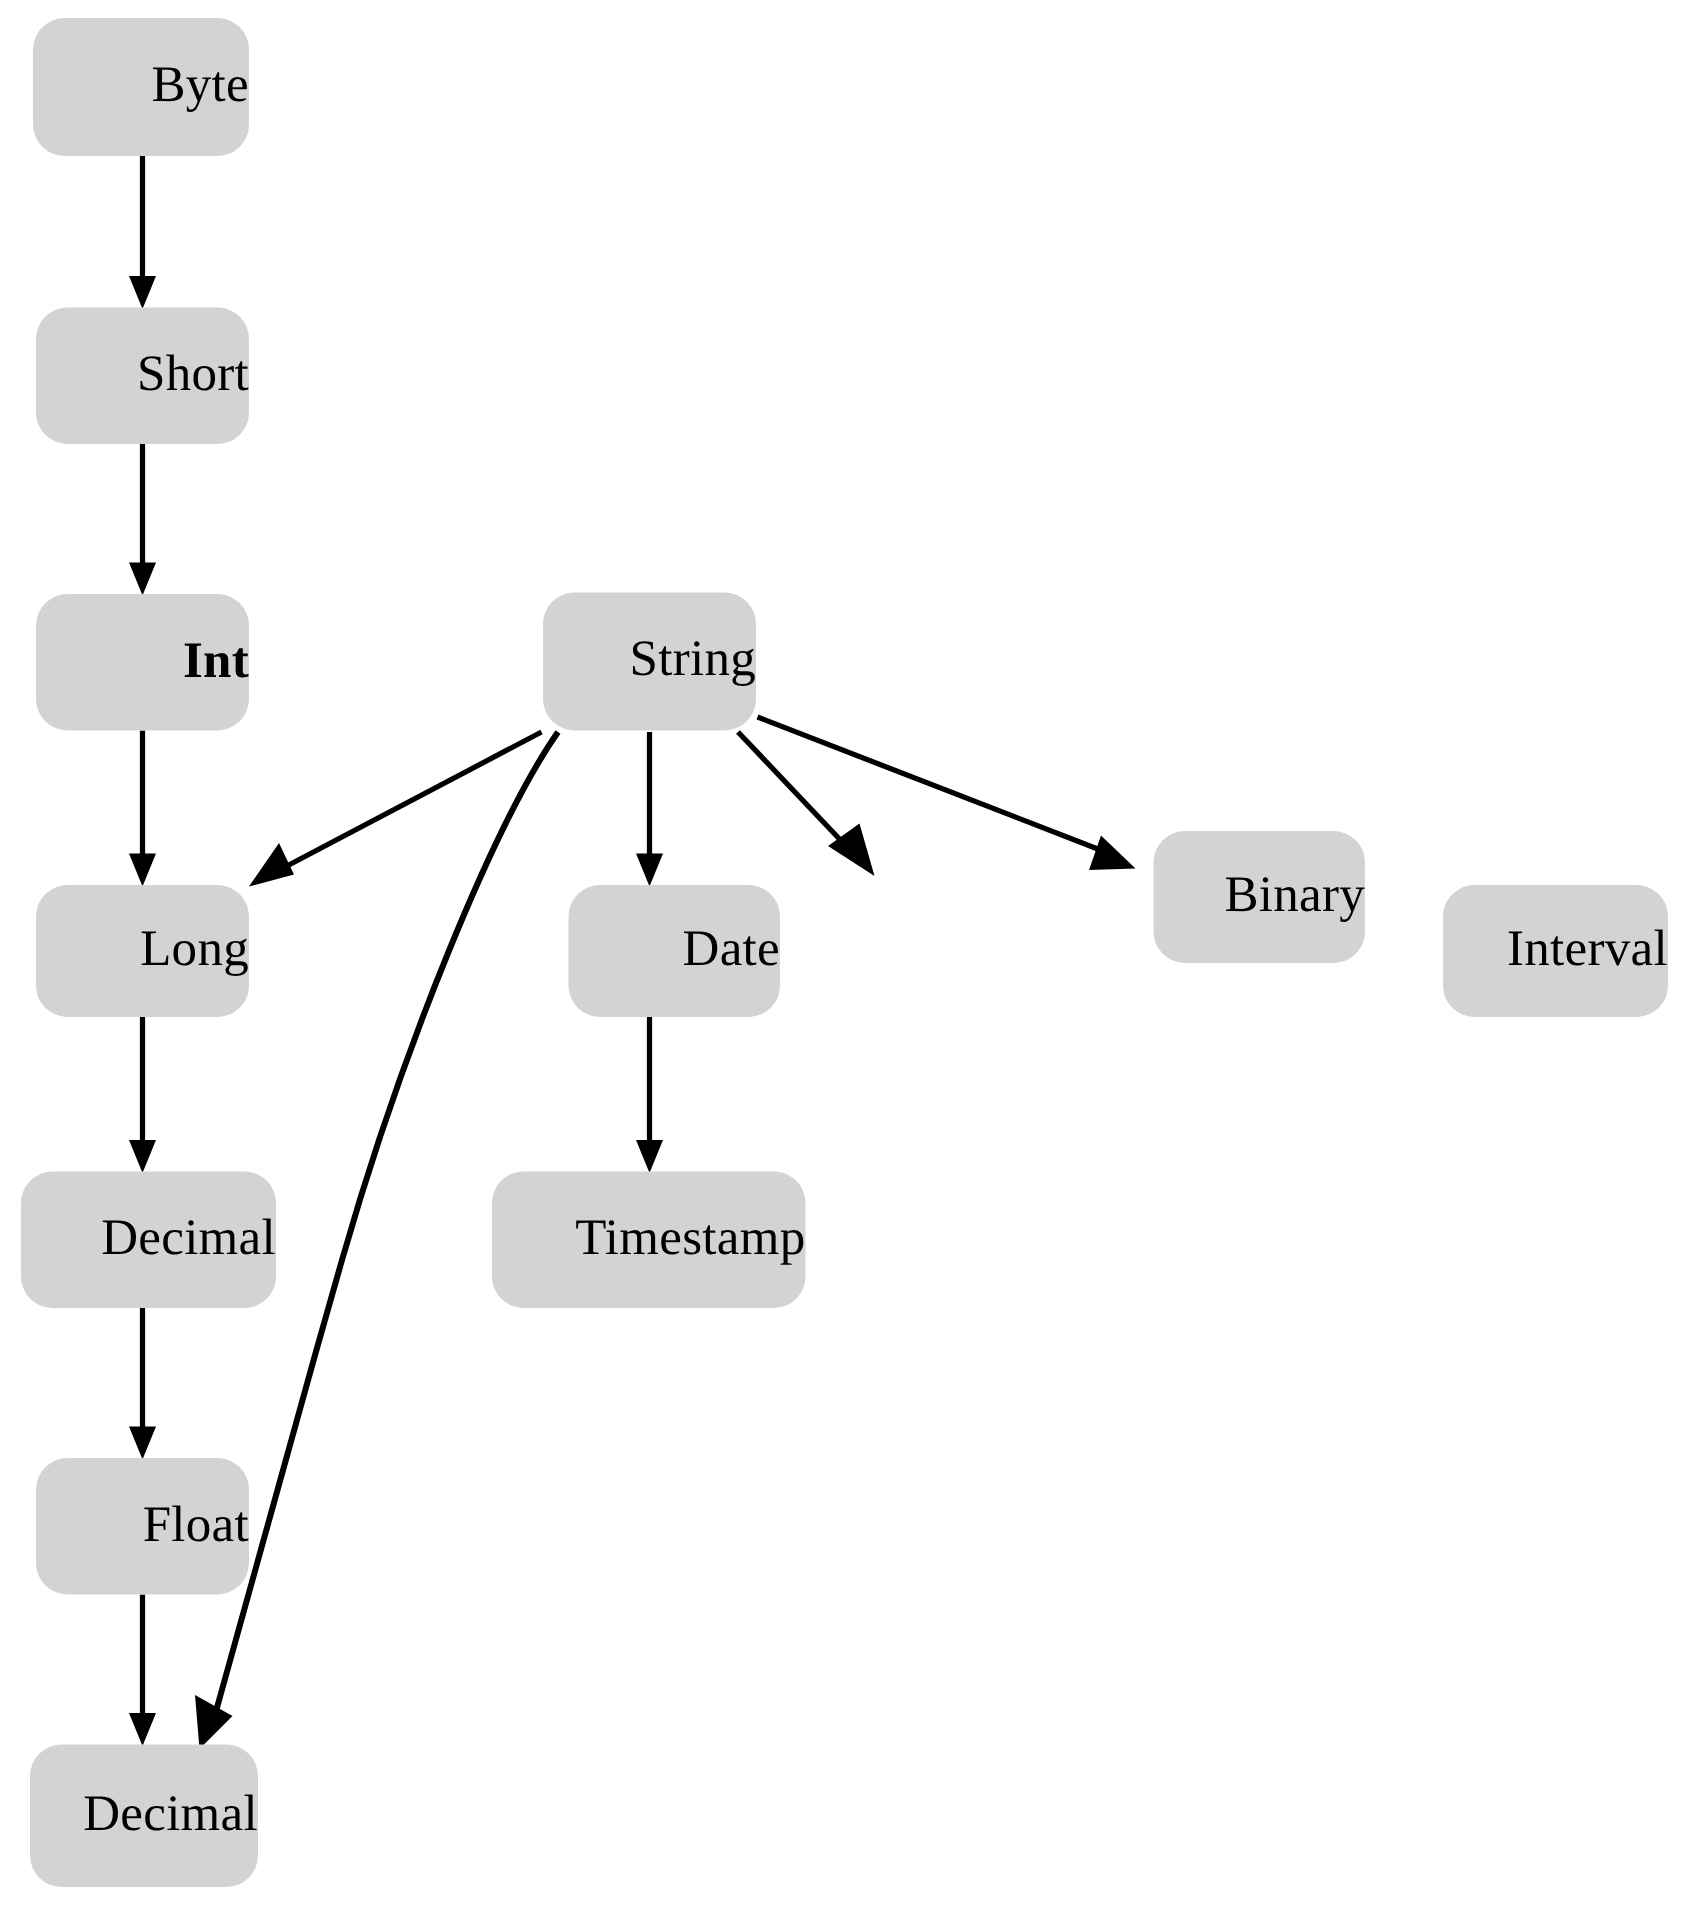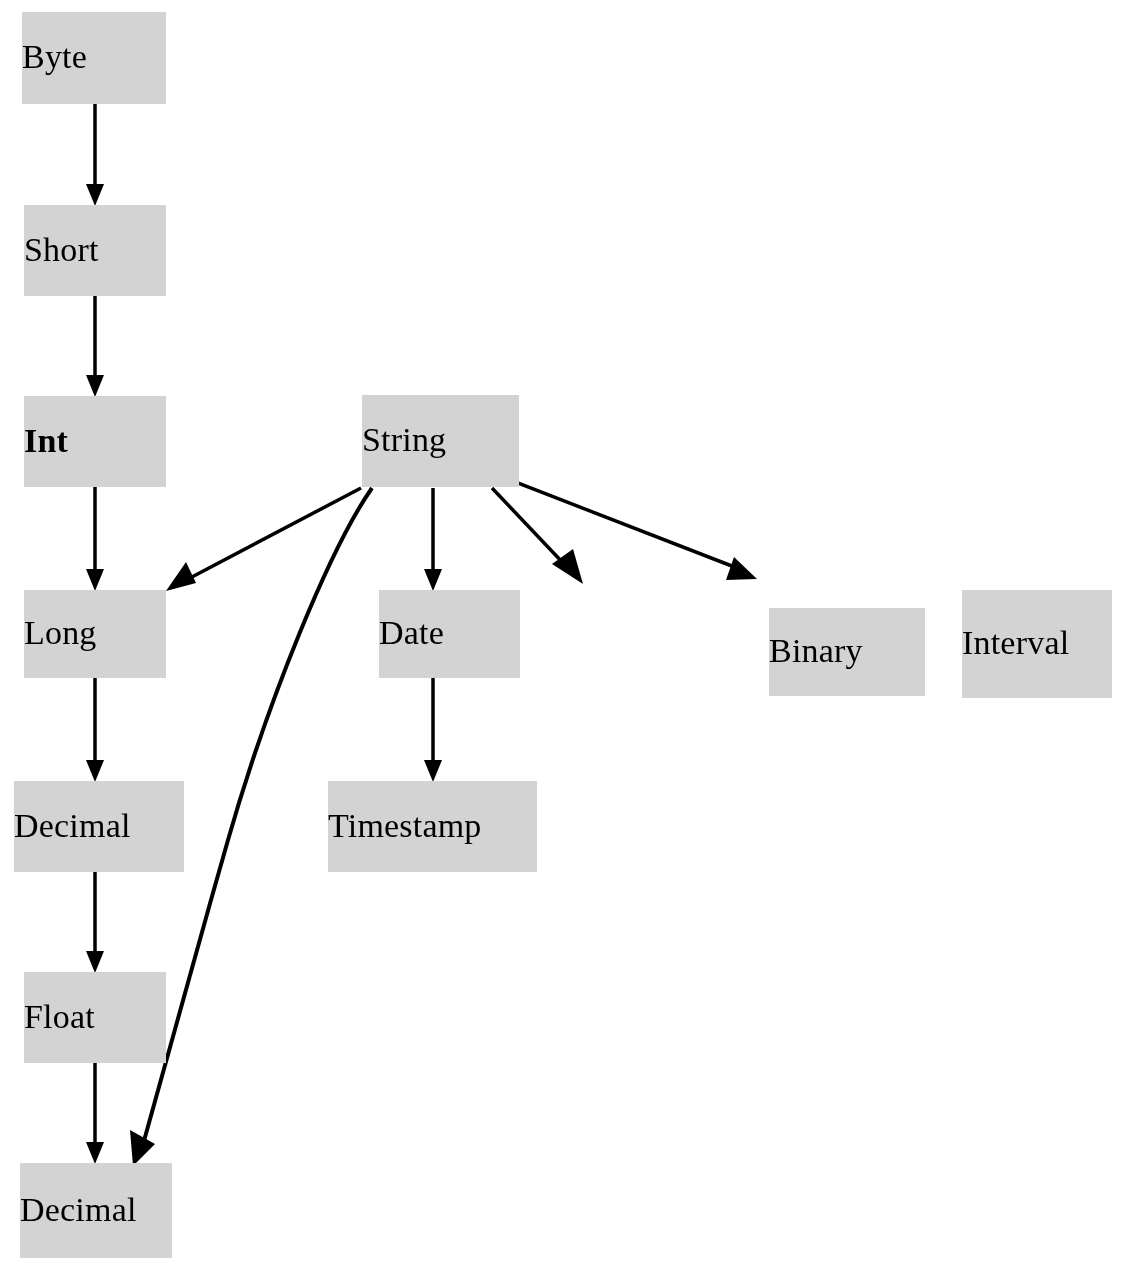--- a/index.html
+++ b/index.html
@@ -29,27 +29,28 @@
     width: 1128px;
     height: 1270px;
     pointer-events: none;
   }
   .node {
     position: absolute;
     background: #d3d3d3;
     color: #000000;
     display: flex;
     align-items: center;
-    justify-content: flex-start;
+    justify-content: flex-end;
     font-size: 34px;
     line-height: 1;
     font-family: "Liberation Serif", "DejaVu Serif", serif;
     letter-spacing: 0.2px;
     box-sizing: border-box;
     white-space: nowrap;
+    border-radius: 21px;
   }
   .node-label {
     display: block;
     transform: translateY(-1px);
   }
 </style>
 </head>
 <body>
 
 <div id="graph-canvas">
@@ -125,38 +126,38 @@
   </div>
 
   <div class="node" style="left:24px; top:205px; width:142px; height:91px;">
     <span class="node-label">Short</span>
   </div>
 
   <div class="node" style="left:24px; top:396px; width:142px; height:91px;font-weight:bold;">
     <span class="node-label">Int</span>
   </div>
 
-  <div class="node" style="left:362px; top:395px; width:157px; height:92px;">
+  <div class="node" style="left:362px; top:395px; width:142px; height:92px;">
     <span class="node-label">String</span>
   </div>
 
   <div class="node" style="left:24px; top:590px; width:142px; height:88px;">
     <span class="node-label">Long</span>
   </div>
 
   <div class="node" style="left:363px; top:590px; width:141px; height:88px;margin-left:16px;">
     <span class="node-label">Date</span>
   </div>
 
 
-  <div class="node" style="left:769px; top:608px; width:156px; height:88px;">
+  <div class="node" style="left:769px; top:554px; width:141px; height:88px;">
     <span class="node-label">Binary</span>
   </div>
 
-  <div class="node" style="left:962px; top:590px; width:150px; height:108px;">
+  <div class="node" style="left:962px; top:590px; width:150px; height:88px;">
     <span class="node-label">Interval</span>
   </div>
 
   <div class="node" style="left:14px; top:781px; width:170px; height:91px;">
     <span class="node-label">Decimal</span>
   </div>
 
   <div class="node" style="left:328px; top:781px; width:209px; height:91px;">
     <span class="node-label">Timestamp</span>
   </div>

